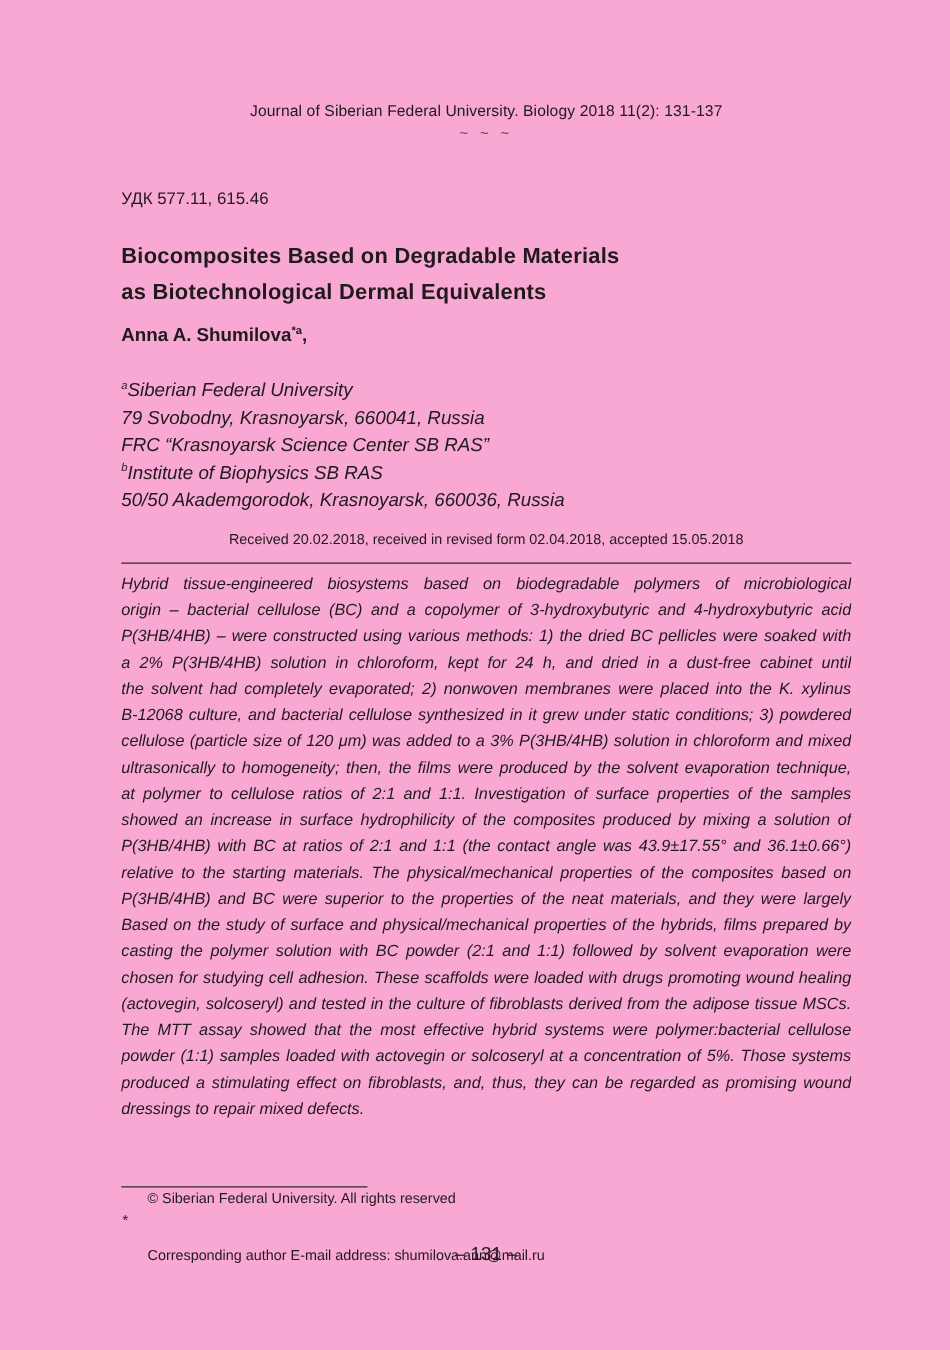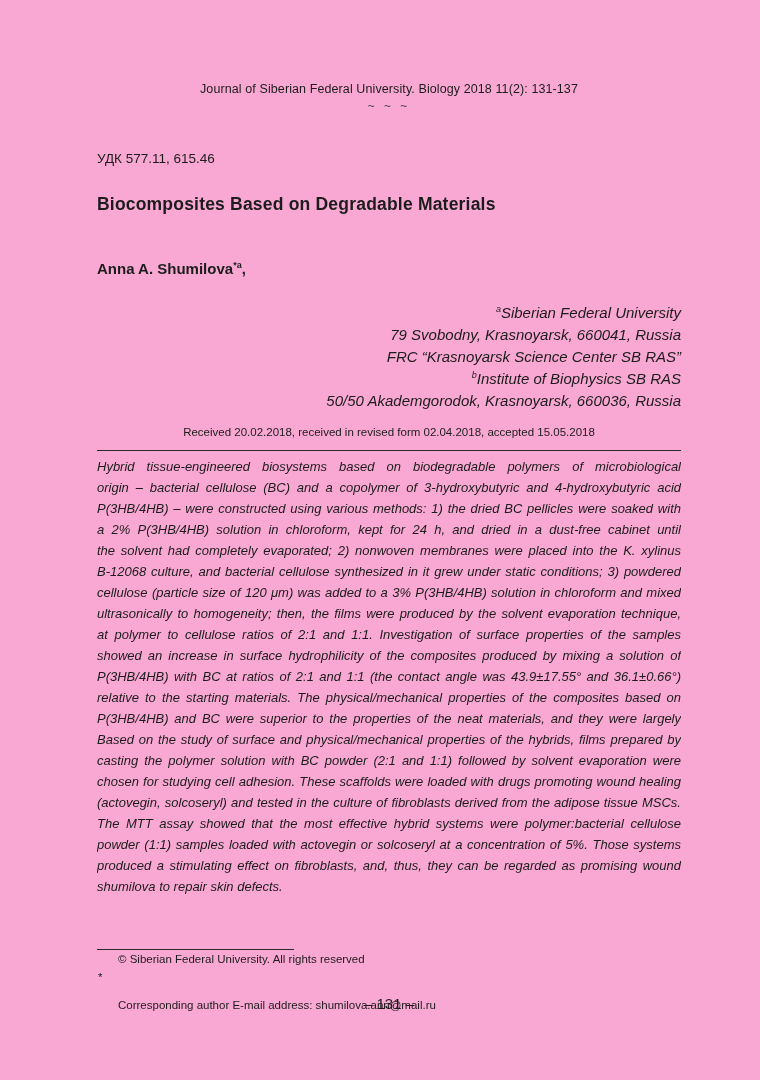--- a/index.html
+++ b/index.html
@@ -15,21 +15,21 @@
   .abs { position: absolute; }
   .content-w { left: 97px; width: 584px; }
 
   #journal-line { top: 82px; text-align: center; font-size: 12.5px; letter-spacing: 0.1px; }
   #tildes { top: 99px; text-align: center; font-size: 12px; letter-spacing: 3px; color: #4a4a4a; }
   #udc { top: 151px; font-size: 13.5px; }
 
   #title { top: 190px; font-weight: bold; font-size: 17.5px; line-height: 29px; letter-spacing: 0.2px; }
 
   #authors { top: 258px; font-weight: bold; font-size: 15px; line-height: 22px; }
-  #affiliations { top: 302px; text-align: right; font-style: italic; font-size: 15px; line-height: 22px; }
+  #affiliations { top: 302px; font-style: italic; font-size: 15px; line-height: 22px; }
 
   sup { font-size: 0.6em; line-height: 0; vertical-align: super; }
 
   #received { top: 426px; text-align: center; font-size: 11.5px; }
 
   #rule-top { top: 450px; border-top: 1.4px solid #2a2a2a; height: 0; }
 
   #abstract { top: 456px; font-style: italic; font-size: 13px; line-height: 21px; }
   .abstract-line { height: 21px; overflow: hidden; text-align: left; }
   .abstract-line.just { text-align: justify; text-align-last: justify; }
@@ -48,20 +48,21 @@
 <div id="page">
 
   <div id="journal-line" class="abs content-w">Journal of Siberian Federal University. Biology 2018 11(2): 131-137</div>
 
   <div id="tildes" class="abs content-w">~ ~ ~</div>
 
   <div id="udc" class="abs content-w">УДК 577.11, 615.46</div>
 
   <div id="title" class="abs content-w">
     <div>Biocomposites Based on Degradable Materials</div>
+    <div>as Biotechnological Dermal Equivalents</div>
   </div>
 
   <div id="authors" class="abs content-w">
     <div>Anna A. Shumilova<sup>*a</sup>,</div>
   </div>
 
   <div id="affiliations" class="abs content-w">
       <div><sup>a</sup>Siberian Federal University</div>
       <div>79 Svobodny, Krasnoyarsk, 660041, Russia</div>
       <div>FRC “Krasnoyarsk Science Center SB RAS”</div>
@@ -87,21 +88,21 @@
       <div class="abstract-line just">P(3HB/4HB) with BC at ratios of 2:1 and 1:1 (the contact angle was 43.9±17.55° and 36.1±0.66°)</div>
       <div class="abstract-line just">relative to the starting materials. The physical/mechanical properties of the composites based on</div>
       <div class="abstract-line just">P(3HB/4HB) and BC were superior to the properties of the neat materials, and they were largely</div>
       <div class="abstract-line just">Based on the study of surface and physical/mechanical properties of the hybrids, films prepared by</div>
       <div class="abstract-line just">casting the polymer solution with BC powder (2:1 and 1:1) followed by solvent evaporation were</div>
       <div class="abstract-line just">chosen for studying cell adhesion. These scaffolds were loaded with drugs promoting wound healing</div>
       <div class="abstract-line just">(actovegin, solcoseryl) and tested in the culture of fibroblasts derived from the adipose tissue MSCs.</div>
       <div class="abstract-line just">The MTT assay showed that the most effective hybrid systems were polymer:bacterial cellulose</div>
       <div class="abstract-line just">powder (1:1) samples loaded with actovegin or solcoseryl at a concentration of 5%. Those systems</div>
       <div class="abstract-line just">produced a stimulating effect on fibroblasts, and, thus, they can be regarded as promising wound</div>
-      <div class="abstract-line">shumilova to repair skin defects.</div>
+      <div class="abstract-line">dressings to repair mixed defects.</div>
     </div>
 
   <div id="foot-rule" class="abs"></div>
 
   <div id="foot-copyright" class="abs footnote">© Siberian Federal University. All rights reserved</div>
 
   <div id="foot-marker" class="abs footnote">*</div>
 
   <div id="foot-corresponding" class="abs footnote">Corresponding author E-mail address: shumilova.ann@mail.ru</div>
 

